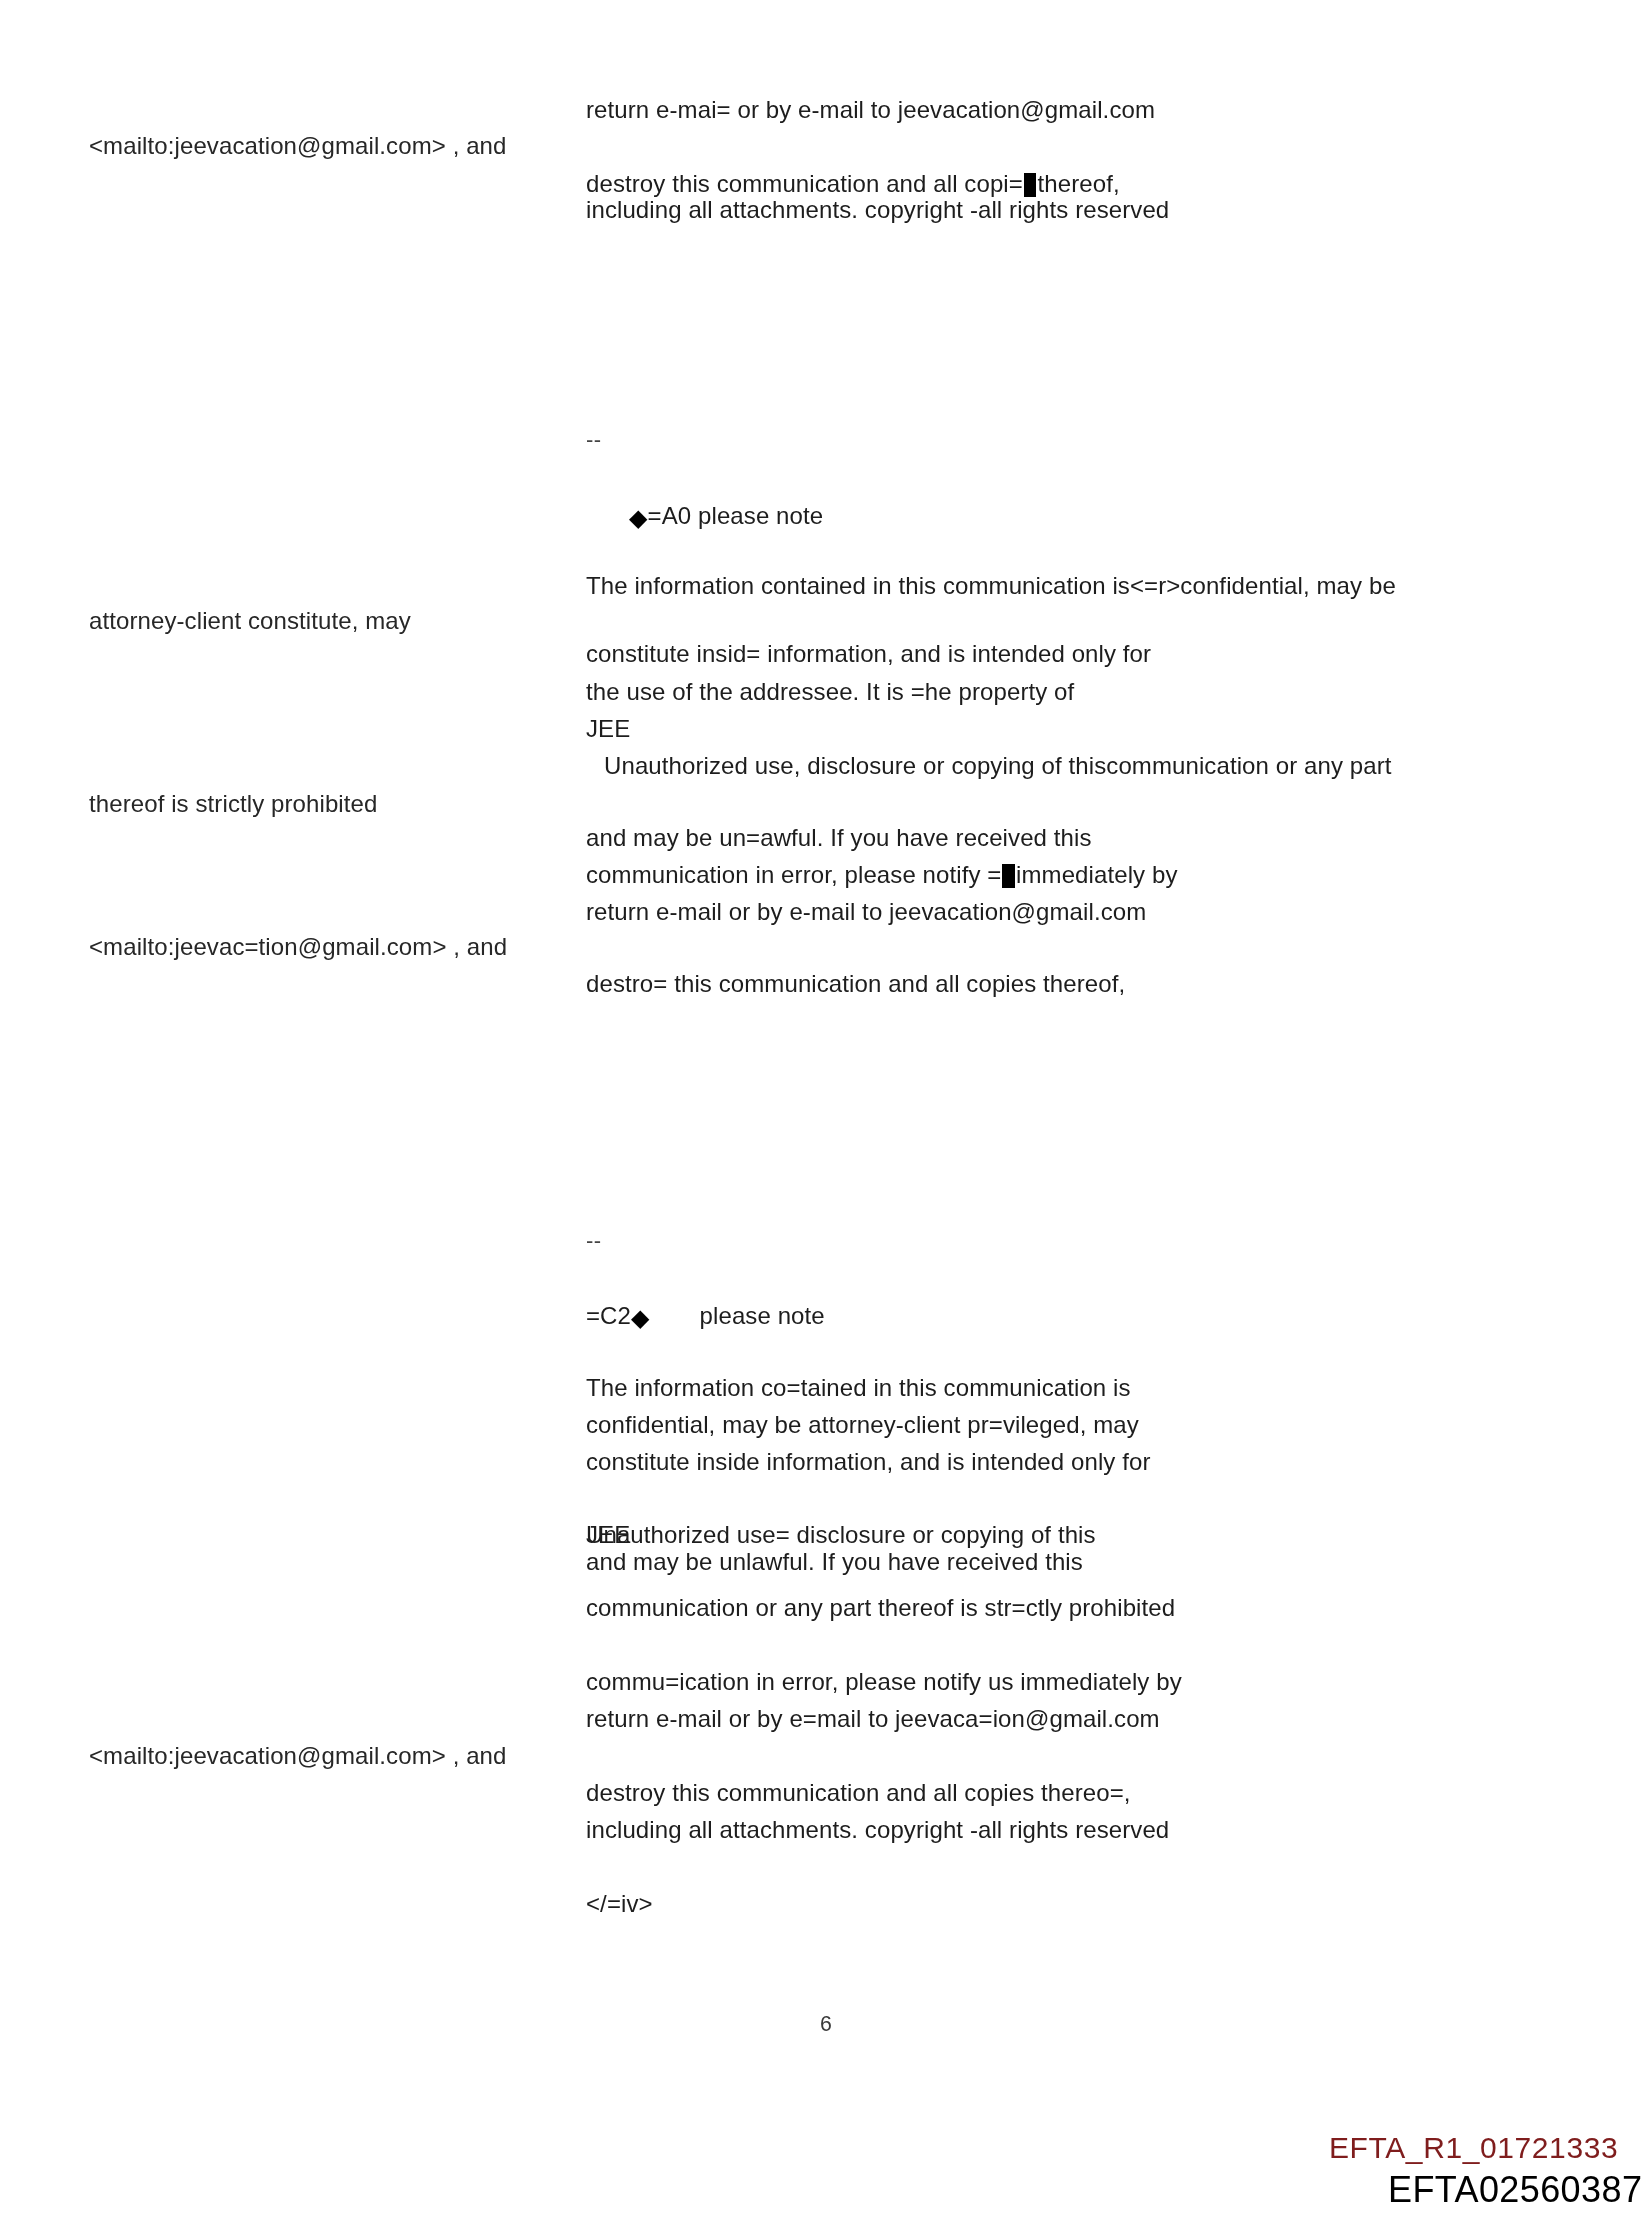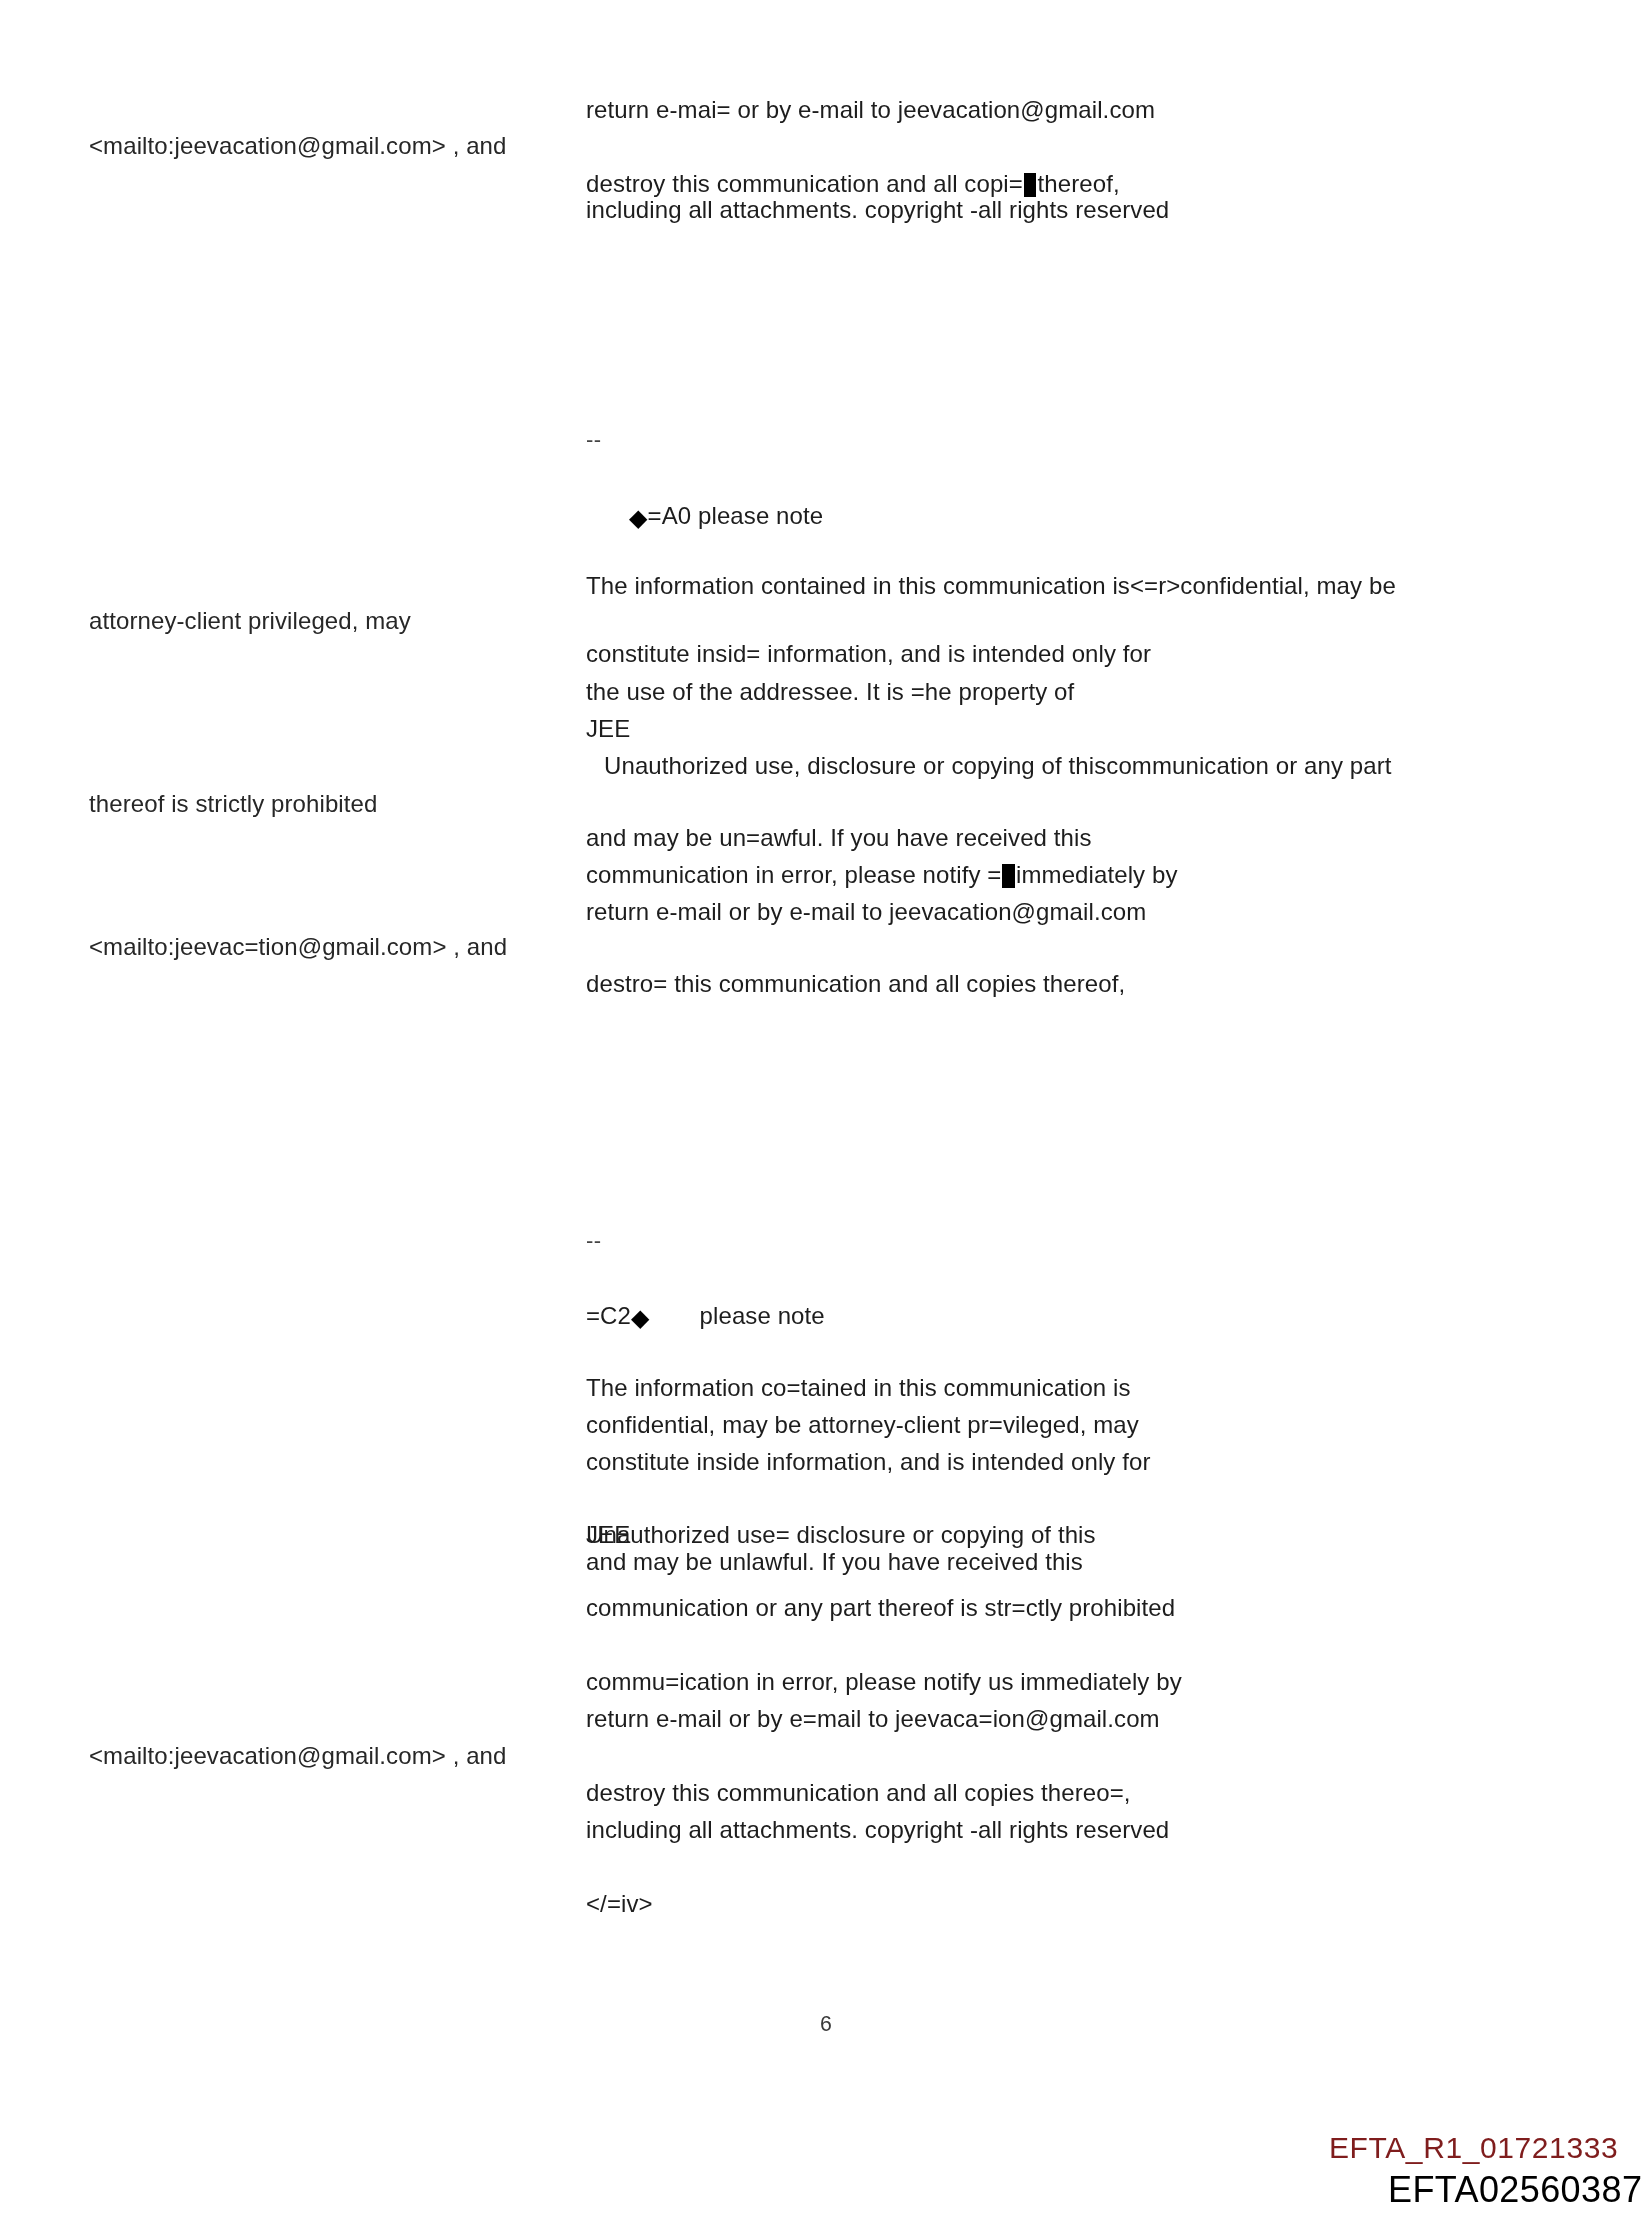--- a/index.html
+++ b/index.html
@@ -98,21 +98,21 @@
   <div class="ln body" style="left:586px; top:171px;"><span>destroy this communication and all copi=</span><span class="redact"></span><span>thereof,</span></div>
 
   <div class="ln body" style="left:586px; top:197px;">including all attachments. copyright -all rights reserved</div>
 
   <div class="dashes" style="left:586px; top:427px;">--</div>
 
   <div class="ln body" style="left:629px; top:503px;"><span class="repl">◆</span><span>=A0 please note</span></div>
 
   <div class="ln body" style="left:586px; top:573px;">The information contained in this communication is&lt;=r&gt;confidential, may be</div>
 
-  <div class="ln left" style="left:89px; top:608px;">attorney-client privileged, may</div>
+  <div class="ln left" style="left:89px; top:608px;">attorney-client constitute, may</div>
 
   <div class="ln body" style="left:586px; top:641px;">constitute insid= information, and is intended only for</div>
 
   <div class="ln body" style="left:586px; top:679px;">the use of the addressee. It is =he property of</div>
 
   <div class="ln body" style="left:586px; top:716px;">JEE</div>
 
   <div class="ln body" style="left:586px; top:753px;margin-left:18px;">Unauthorized use, disclosure or copying of thiscommunication or any part</div>
 
   <div class="ln left" style="left:89px; top:791px;">thereof is strictly prohibited</div>

